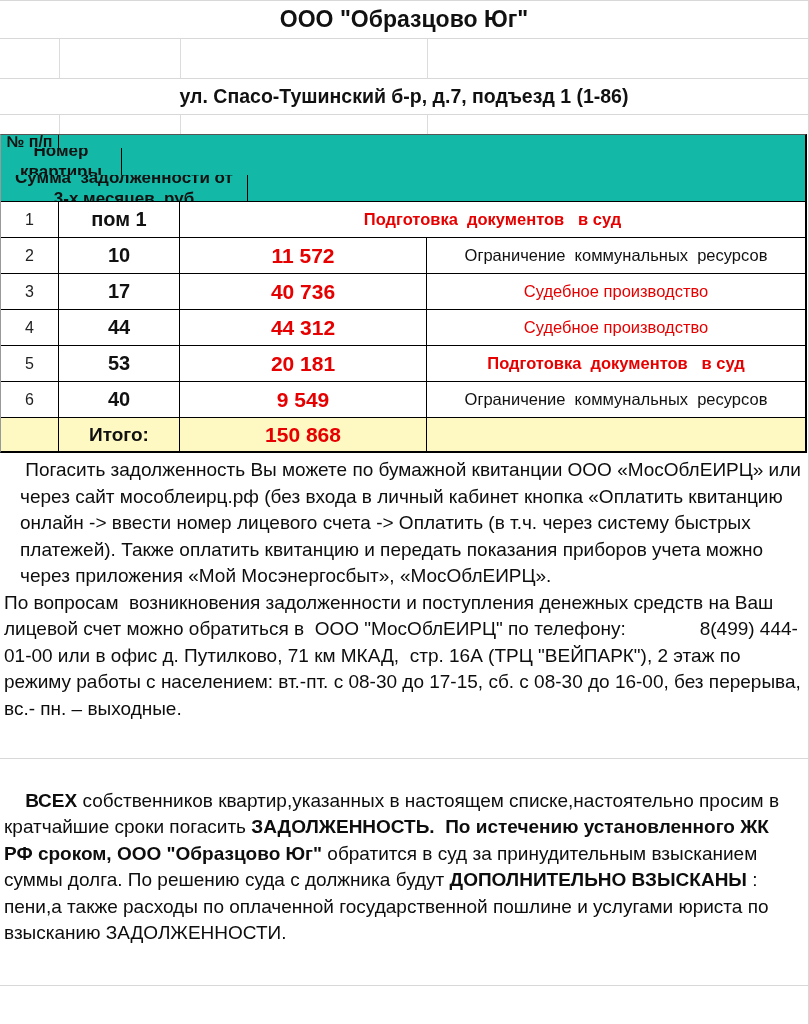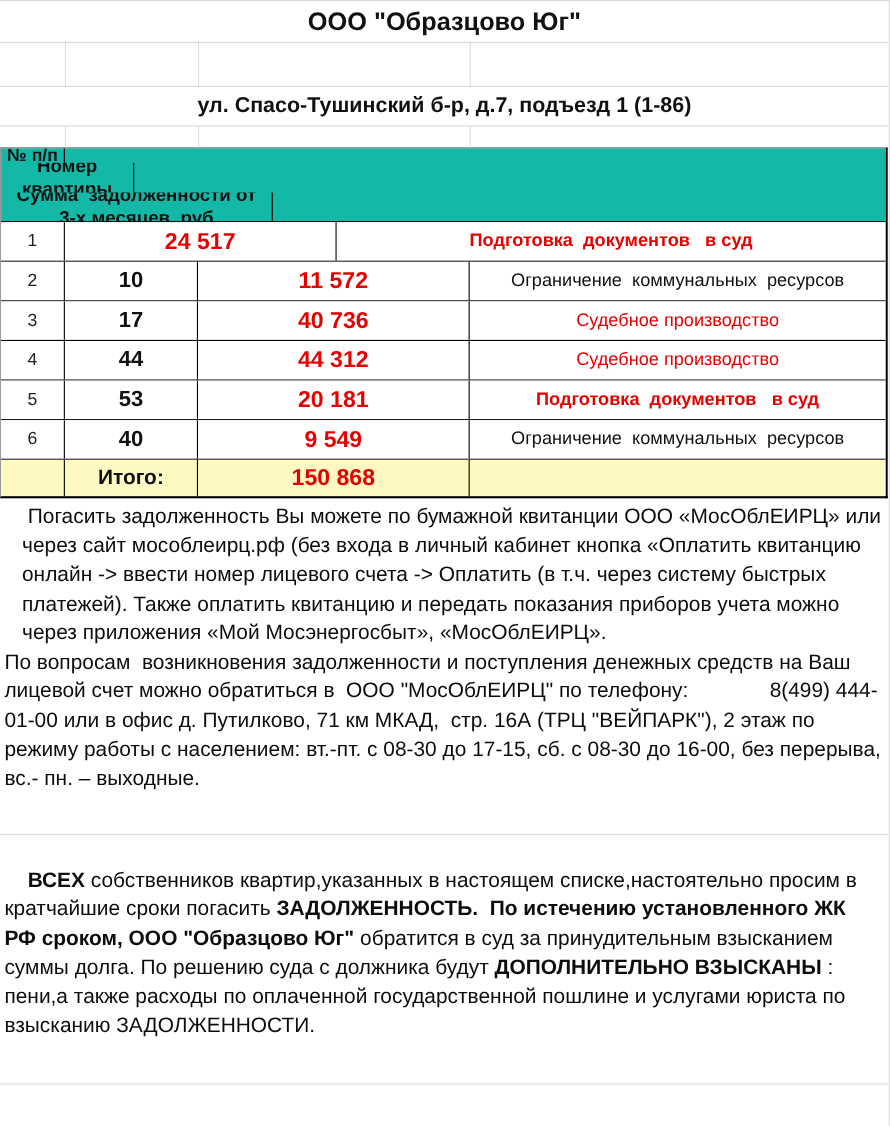--- a/index.html
+++ b/index.html
@@ -85,21 +85,21 @@
   <div class="dtable">
     <div class="thead">
       <div class="th c1">№ п/п</div>
       <div class="th c2">Номер квартиры</div>
       <div class="th c3 pre">Сумма  задолженности от  3-х месяцев, руб</div>
       <div class="th c4">Мероприятия к должникам от 3-х месяцев</div>
     </div>
 
     <div class="tr data">
       <div class="td c1 num">1</div>
-      <div class="td c3 sum">24 517</div>
+      <div class="td c2 apt">пом 1</div>
       <div class="td c4 act pre s-red-bold">Подготовка  документов   в суд</div>
     </div>
     <div class="tr data">
       <div class="td c1 num">2</div>
       <div class="td c2 apt">10</div>
       <div class="td c3 sum">11 572</div>
       <div class="td c4 act pre s-black">Ограничение  коммунальных  ресурсов</div>
     </div>
     <div class="tr data">
       <div class="td c1 num">3</div>

